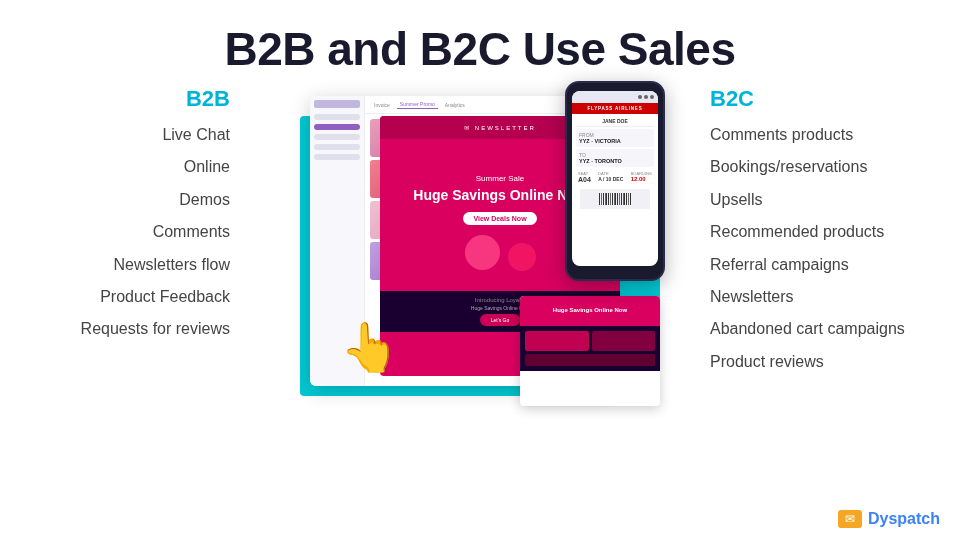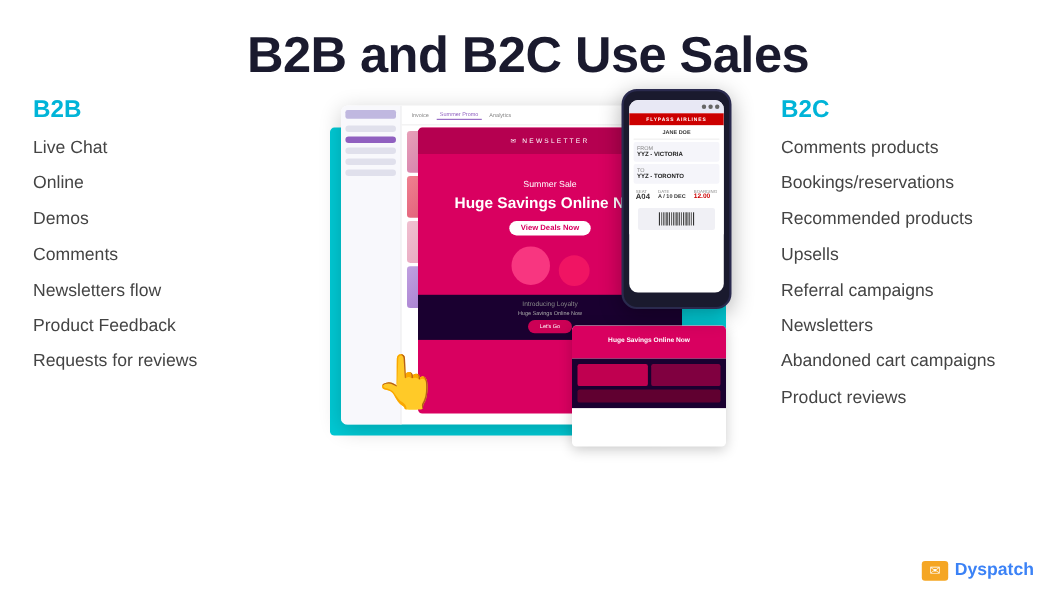--- a/index.html
+++ b/index.html
@@ -25,21 +25,21 @@
       display: flex;
       justify-content: space-between;
       align-items: flex-start;
       padding: 0 30px;
       margin-top: 10px;
     }
 
     
     .b2b-column {
       width: 200px;
-      text-align: left;
+      text-align: right;
     }
 
     .column-heading {
       font-size: 22px;
       font-weight: 700;
       color: #00b4d8;
       margin-bottom: 12px;
     }
 
     .b2b-item {
@@ -101,21 +101,21 @@
       background: #b50050;
       padding: 8px;
       text-align: center;
       color: #fff;
       font-size: 7px;
       letter-spacing: 1px;
       text-transform: uppercase;
     }
 
     .email-preview-body {
-      padding: 8px;
+      padding: 20px;
       text-align: center;
     }
 
     .sale-text {
       color: #fff;
       font-size: 8px;
       margin-top: 6px;
     }
 
     .huge-text {
@@ -530,22 +530,22 @@
     </div>
 
     <div class="hand-icon">👆</div>
 
   </div>
 
   <div class="b2c-column">
     <div class="column-heading">B2C</div>
     <div class="b2c-item">Comments products</div>
     <div class="b2c-item">Bookings/reservations</div>
+    <div class="b2c-item">Upsells</div>
     <div class="b2c-item">Recommended products</div>
-    <div class="b2c-item">Upsells</div>
     <div class="b2c-item">Referral campaigns</div>
     <div class="b2c-item">Newsletters</div>
     <div class="b2c-item">Abandoned cart campaigns</div>
     <div class="b2c-item">Product reviews</div>
   </div>
 
 </div>
 
 <div class="dyspatch-logo">
   <div class="logo-icon">

